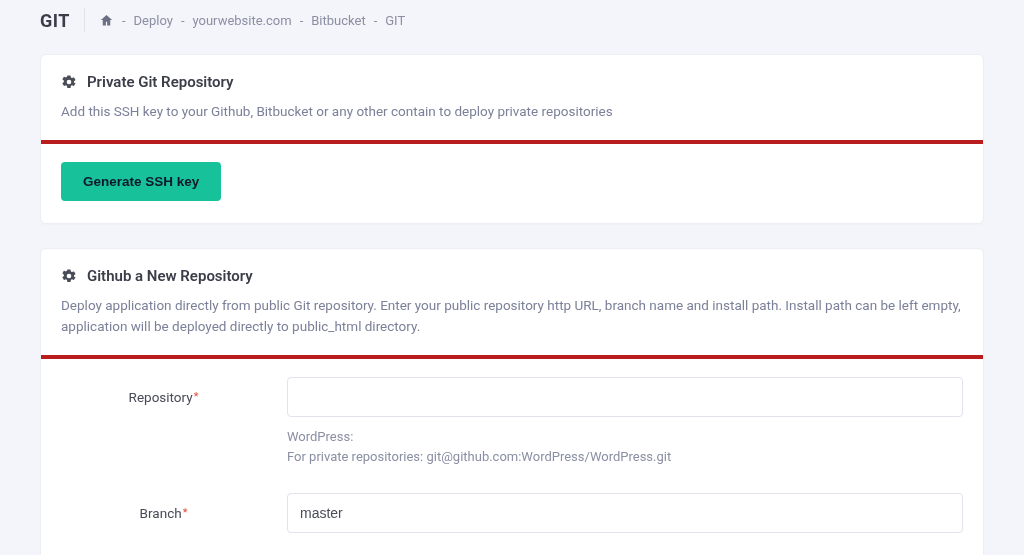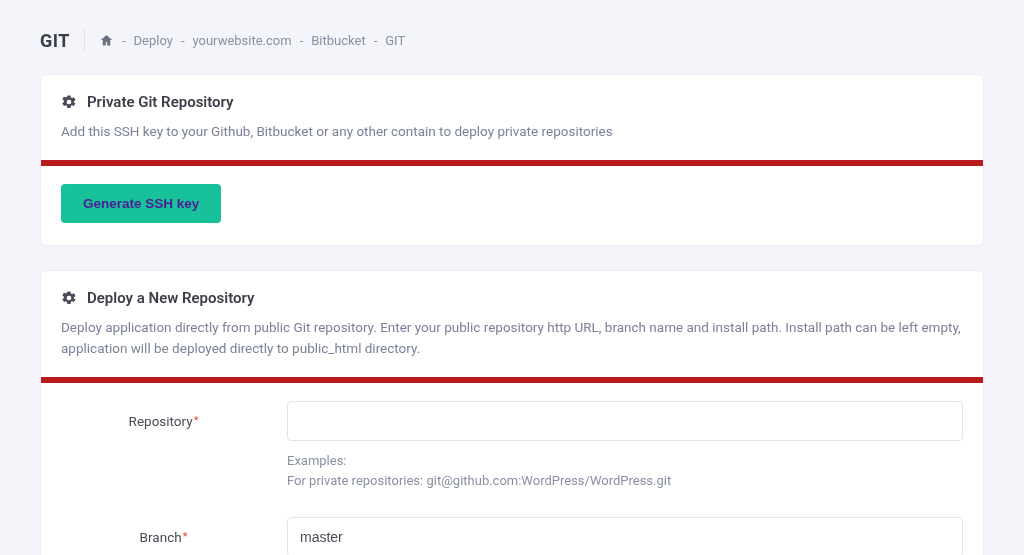--- a/index.html
+++ b/index.html
@@ -8,21 +8,21 @@
       background: #f4f5fa;
       color: #6b6f82;
       font-size: 14px;
       width: 1024px;
       height: 555px;
       overflow: hidden;
     }
     .topbar {
       display: flex;
       align-items: center;
-      padding: 28px 40px 10px 40px;
+      padding: 8px 40px 10px 40px;
       gap: 14px;
     }
     .page-title {
       font-weight: 700;
       color: #3b3e49;
       font-size: 18px;
       letter-spacing: 0.5px;
     }
     .divider-v {
       width: 1px;
@@ -40,21 +40,21 @@
     .home-icon svg { width: 15px; height: 15px; fill: #6b6f82; display:block; }
     .card {
       background: #ffffff;
       border: 1px solid #eceef4;
       border-radius: 6px;
       margin: 12px 40px 24px 40px;
       box-shadow: 0 1px 1px rgba(0,0,0,0.02);
     }
     .card-header {
       padding: 18px 20px 18px 20px;
-      border-bottom: 6px solid #b91c1c;
+      border-bottom: 4px solid #b91c1c;
     }
     .card-header-title {
       display: flex;
       align-items: center;
       gap: 10px;
       color: #3b3e49;
       font-weight: 600;
       font-size: 15px;
       margin-bottom: 10px;
     }
@@ -62,21 +62,21 @@
     .card-header p {
       color: #7c8199;
       font-size: 13.5px;
       line-height: 1.55;
     }
     .card-body {
       padding: 18px 20px 22px 20px;
     }
     .btn-primary {
       background: #17c29b;
-      color: #4c1d95;
+      color: #0f172a;
       border: none;
       border-radius: 4px;
       padding: 12px 22px;
       font-weight: 600;
       font-size: 13.5px;
       cursor: pointer;
     }
     .form-row {
       display: flex;
       align-items: flex-start;
@@ -150,34 +150,34 @@
 </section>
 
 <section class="card">
   <div class="card-header">
     <div class="card-header-title">
       <span class="gear-icon">
         <svg viewBox="0 0 24 24">
             <path d="M19.4 13a7.8 7.8 0 0 0 .1-1 7.8 7.8 0 0 0-.1-1l2.1-1.6a.5.5 0 0 0 .1-.7l-2-3.4a.5.5 0 0 0-.6-.2l-2.5 1a7.3 7.3 0 0 0-1.7-1l-.4-2.6a.5.5 0 0 0-.5-.4h-4a.5.5 0 0 0-.5.4L9 4.1a7.3 7.3 0 0 0-1.7 1l-2.5-1a.5.5 0 0 0-.6.2l-2 3.4a.5.5 0 0 0 .1.7L4.4 10a7.8 7.8 0 0 0-.1 1 7.8 7.8 0 0 0 .1 1l-2.1 1.6a.5.5 0 0 0-.1.7l2 3.4a.5.5 0 0 0 .6.2l2.5-1a7.3 7.3 0 0 0 1.7 1l.4 2.6a.5.5 0 0 0 .5.4h4a.5.5 0 0 0 .5-.4l.4-2.6a7.3 7.3 0 0 0 1.7-1l2.5 1a.5.5 0 0 0 .6-.2l2-3.4a.5.5 0 0 0-.1-.7zM12 15.5A3.5 3.5 0 1 1 15.5 12 3.5 3.5 0 0 1 12 15.5z"></path>
           </svg>
       </span>
-      <span>Deploy a New Repository</span>
+      <span>Github a New Repository</span>
     </div>
     <p>Deploy application directly from public Git repository. Enter your public repository http URL, branch name and install path. Install path can be left empty, application will be deployed directly to public_html directory.</p>
   </div>
   <div class="card-body">
 
     <div class="form-row">
       <label class="form-label">
         <span>Repository</span><span class="req">*</span>
       </label>
       <div class="form-control-wrap">
         <input type="text" class="form-input" value="" style="">
         <div class="help-text">
-          <div>Examples:</div>
+          <div>WordPress:</div>
           <div>For private repositories: git@github.com:WordPress/WordPress.git</div>
         </div>
       </div>
     </div>
 
     <div class="form-row">
       <label class="form-label">
         <span>Branch</span><span class="req">*</span>
       </label>
       <div class="form-control-wrap">

